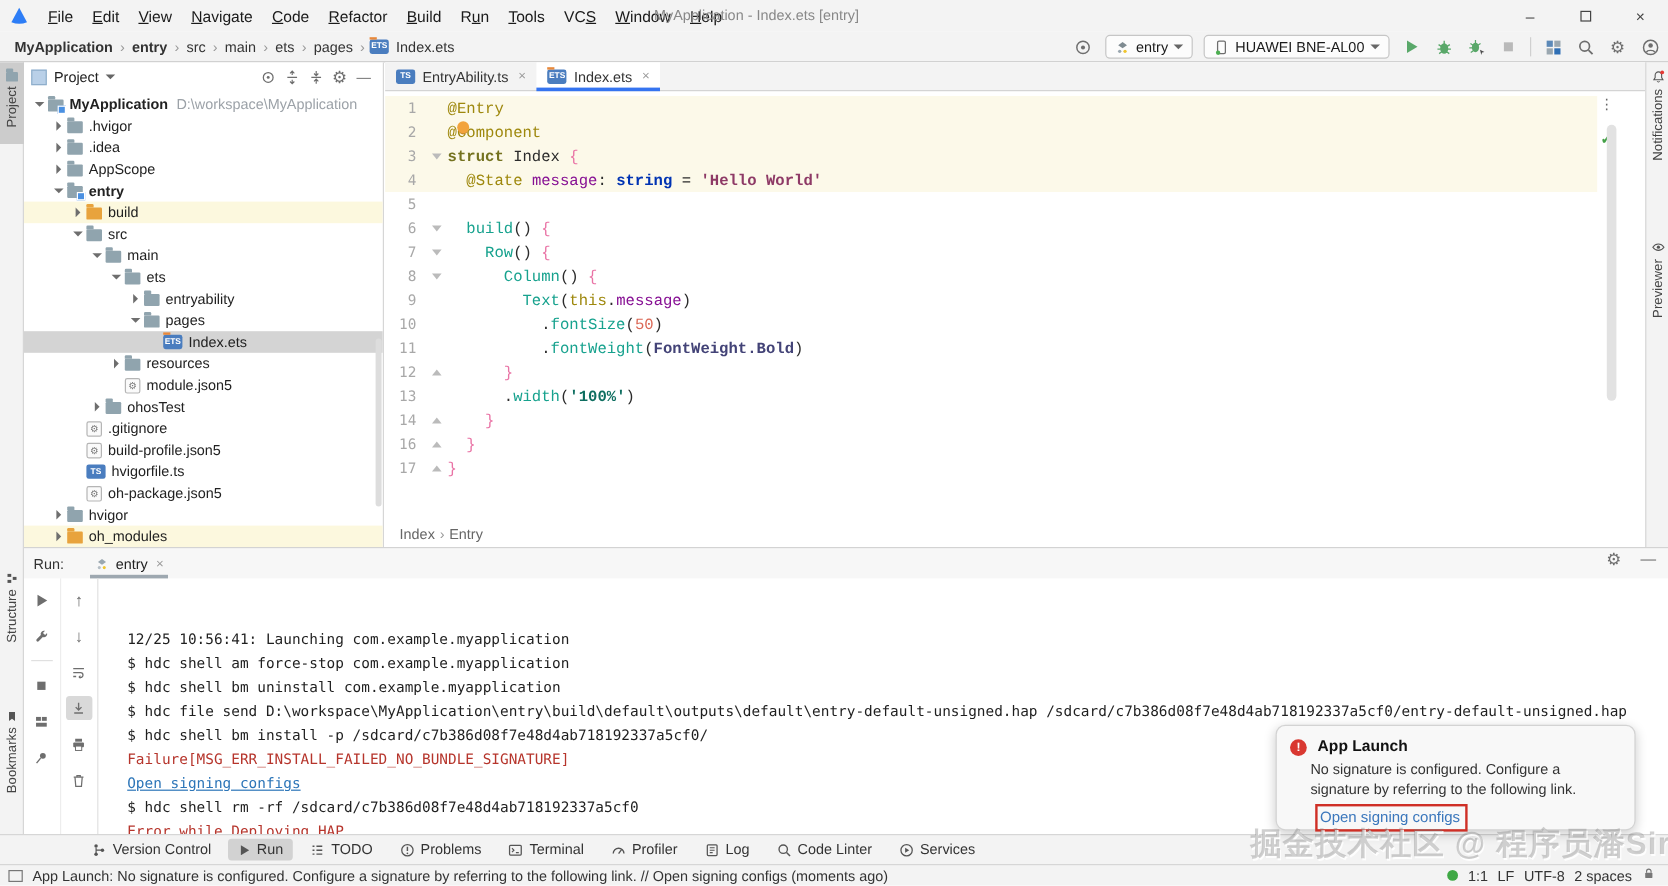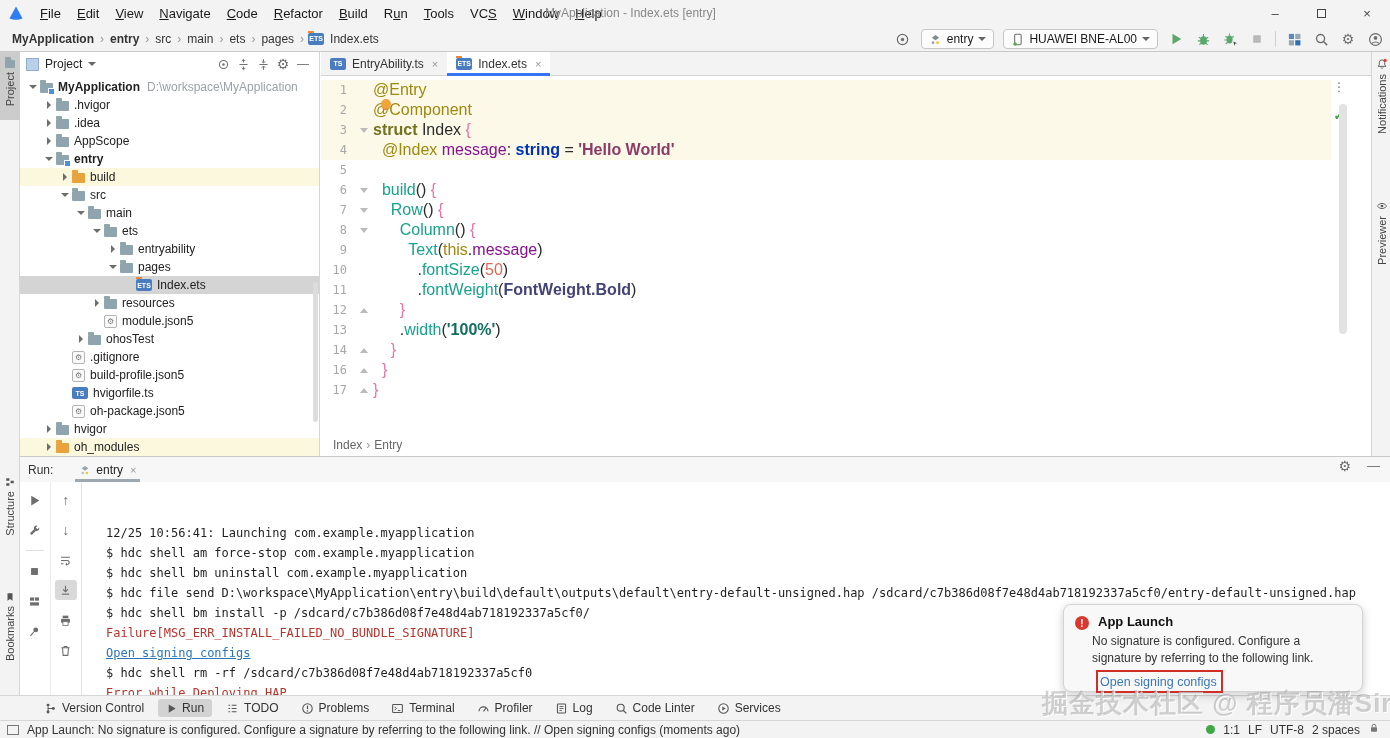--- a/index.html
+++ b/index.html
@@ -76,21 +76,21 @@
   .more-dots { color:#666; font-size:12px; }
   .check { color:#43A047; font-size:13px; font-weight:bold; }
   #editor-scrollbar { position:absolute; right:24px; top:52px; width:8px; height:230px; background:#E2E2E2; border-radius:4px; }
   #code { position:absolute; left:0; top:28px; right:40px; }
   .code-row { height:20px; display:flex; align-items:center; }
   .code-row.hl { background:#FCF9E9; }
   .ln { width:34px; text-align:right; padding-right:8px; color:#A8A8A8; font-size:12px; font-family:"DejaVu Sans Mono", monospace; flex:none; }
   .fold { width:18px; display:flex; justify-content:center; flex:none; }
   .fold-down { width:0; height:0; border-left:4px solid transparent; border-right:4px solid transparent; border-top:5px solid #BBBBBB; }
   .fold-up { width:0; height:0; border-left:4px solid transparent; border-right:4px solid transparent; border-bottom:5px solid #BBBBBB; }
-  .ct { font-family:Liberation Sans, sans-serif; font-size:16px; white-space:pre; position:relative; }
+  .ct { font-family:Liberation Mono, monospace; font-size:13px; white-space:pre; position:relative; }
   .bulb { position:absolute; left:8px; top:-2px; width:10px; height:10px; border-radius:50%; background:#F2A33C; box-shadow:0 2px 0 -1px #C98A2B; }
   .tk-ann { color:#9E880D; }
   .tk-kw { color:#0033B3; font-weight:bold; }
   .tk-kw2 { color:#74721F; font-weight:bold; }
   .tk-fn { color:#17A28E; }
   .tk-field { color:#871094; }
   .tk-str1 { color:#8E3A66; font-weight:bold; }
   .tk-str2 { color:#0E6E60; font-weight:bold; }
   .tk-num { color:#DB6856; }
   .tk-brace { color:#E973A5; }
@@ -125,21 +125,21 @@
 
   
   #notification { position:absolute; left:1063px; top:604px; width:300px; height:88px; background:#F8F8F8; border:1px solid #D3D3D3; border-radius:8px; box-shadow:0 3px 10px rgba(0,0,0,0.2); padding:9px 12px 8px 12px; z-index:20; }
   #notif-icon { position:absolute; left:11px; top:11px; width:14px; height:14px; border-radius:50%; background:#D93831; color:#fff; font-size:10px; font-weight:bold; display:flex; align-items:center; justify-content:center; }
   #notif-title { margin-left:22px; font-size:13px; font-weight:bold; color:#111; }
   #notif-body { margin-left:16px; margin-top:4px; font-size:12px; color:#333; line-height:17px; width:250px; }
   #notif-link-wrap { margin-left:20px; margin-top:3px; display:inline-block; border:2px solid #CF2F26; padding:0 4px 1px 2px; }
   #notif-link { font-size:12.5px; color:#3B77BC; }
 
   
-  #bottom-bar { position:absolute; left:0; top:695px; width:1390px; height:25px; background:#F3F3F3; border-top:1px solid #D6D6D6; display:flex; align-items:center; padding-left:36px; gap:6px; }
+  #bottom-bar { position:absolute; left:0; top:695px; width:1390px; height:25px; background:#F3F3F3; border-top:1px solid #D6D6D6; display:flex; align-items:center; padding-left:68px; gap:6px; }
   .bb-item { display:flex; align-items:center; gap:5px; font-size:12px; color:#333; padding:2px 8px; border-radius:3px; }
   .bb-item.selected { background:#D2D2D2; }
   .bb-item svg { color:#555; }
 
   
   #status-bar { position:absolute; left:0; top:720px; width:1390px; height:18px; background:#F3F3F3; border-top:1px solid #D6D6D6; display:flex; align-items:center; font-size:12px; color:#333; }
   #sb-toggle { width:12px; height:10px; border:1px solid #777; margin:0 8px 0 7px; }
   #sb-right { position:absolute; right:10px; display:flex; align-items:center; gap:8px; }
   #sb-dot { width:9px; height:9px; border-radius:50%; background:#3FA845; }
   .lock { color:#777; }
@@ -482,21 +482,21 @@
       <div class="code-row hl">
         <span class="ln">3</span>
         <span class="fold">
           <span class="fold-down"></span>
         </span>
         <span class="ct"><span class="tk-kw2">struct </span><span class="tk-plain">Index </span><span class="tk-brace">{</span></span>
       </div>
       <div class="code-row hl">
         <span class="ln">4</span>
         <span class="fold"></span>
-        <span class="ct"><span class="tk-plain">  </span><span class="tk-ann">@Index</span><span class="tk-plain"> </span><span class="tk-field">message</span><span class="tk-plain">: </span><span class="tk-kw">string</span><span class="tk-plain"> = </span><span class="tk-str1">'Hello World'</span></span>
+        <span class="ct"><span class="tk-plain">  </span><span class="tk-ann">@State</span><span class="tk-plain"> </span><span class="tk-field">message</span><span class="tk-plain">: </span><span class="tk-kw">string</span><span class="tk-plain"> = </span><span class="tk-str1">'Hello World'</span></span>
       </div>
       <div class="code-row">
         <span class="ln">5</span>
         <span class="fold"></span>
         <span class="ct"></span>
       </div>
       <div class="code-row">
         <span class="ln">6</span>
         <span class="fold">
           <span class="fold-down"></span>

